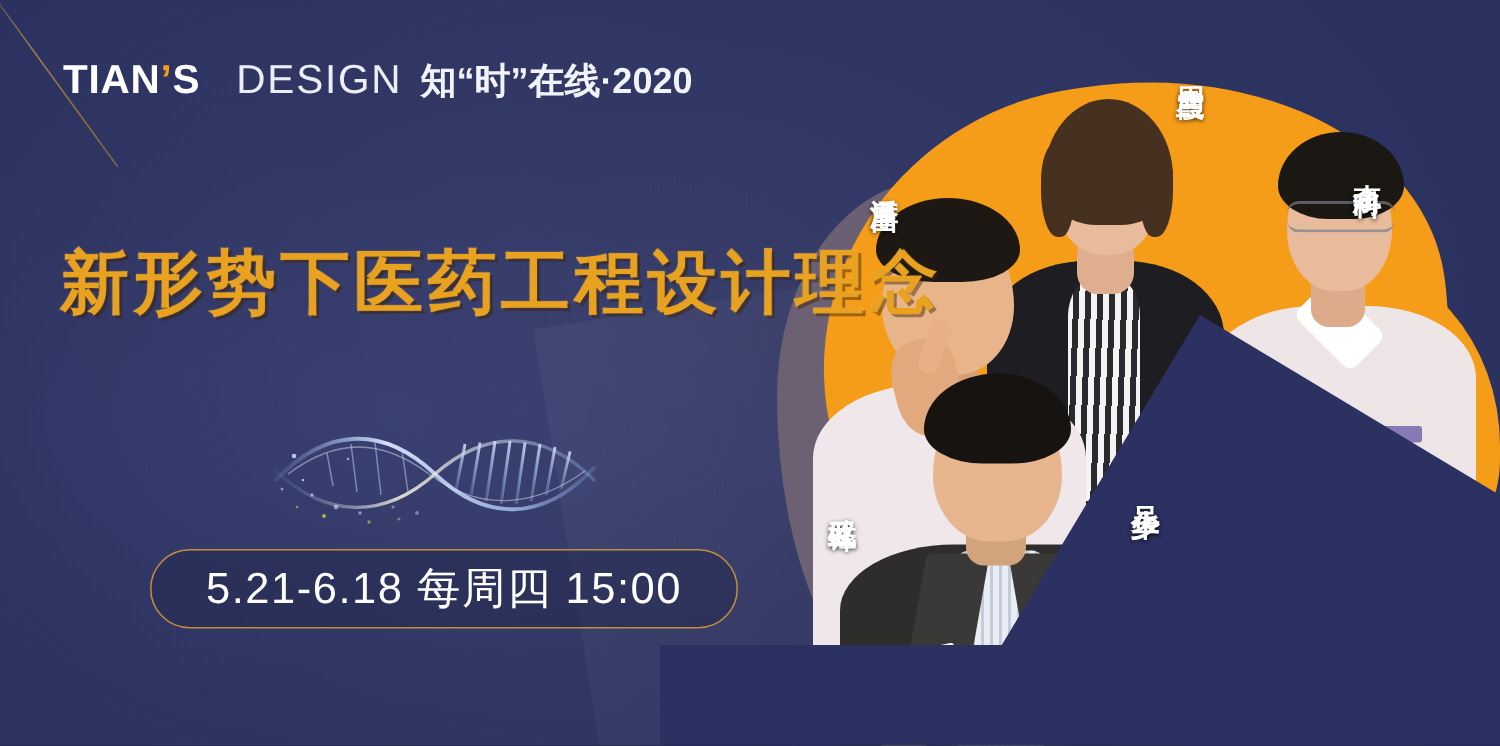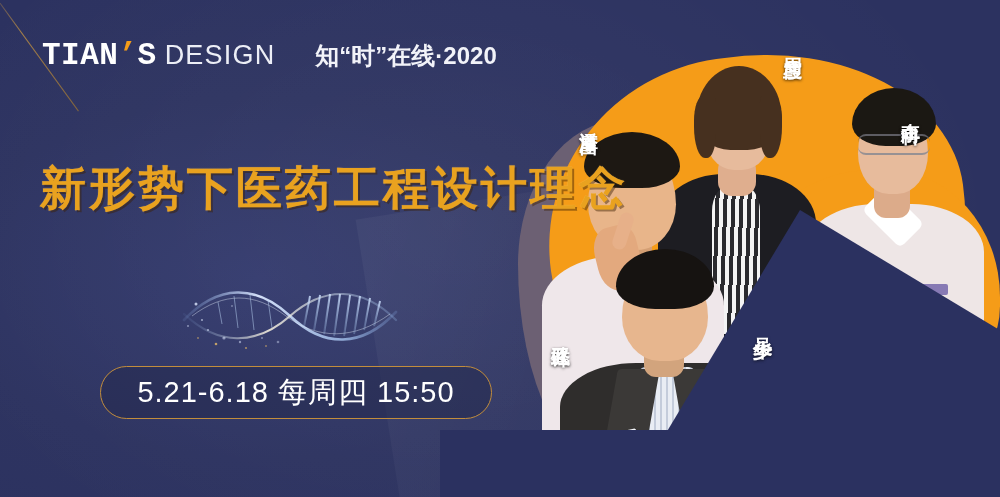--- a/index.html
+++ b/index.html
@@ -152,40 +152,40 @@
     position: absolute;
     left: 42px;
     top: 38px;
     display: flex;
     align-items: baseline;
     gap: 0;
     white-space: nowrap;
   }
   .logo-tians {
     color: #ffffff;
-    font-size: 31px;
+    font-size: 27px;
     font-weight: 700;
     letter-spacing: .5px;
-    font-family: Liberation Mono, monospace;
+    font-family: Liberation Sans, sans-serif;
   }
   .logo-apos { color: #f59c18; font-weight: 700; }
   .logo-design {
     color: #eceef6;
     font-size: 27px;
     font-weight: 300;
     letter-spacing: 1.2px;
-    margin-left: 8px;
+    margin-left: 24px;
     font-family: "Liberation Sans", sans-serif;
   }
   .logo-cn {
     color: #f2f3f9;
     font-size: 24px;
     font-weight: 600;
     letter-spacing: 0px;
-    margin-left: 40px;
+    margin-left: 12px;
     font-family: "Liberation Sans", "DejaVu Sans", sans-serif;
   }
 
   .title-main {
     position: absolute;
     left: 40px;
     top: 158px;
     font-size: 46px;
     font-weight: 700;
     letter-spacing: 3px;
@@ -394,16 +394,16 @@
     </g>
     <g fill="#f0c169">
       <circle cx="38" cy="68" r="1.3" opacity="0.75"></circle>
       <circle cx="68" cy="72" r="1.1" opacity="0.6"></circle>
       <circle cx="88" cy="70" r="1.0" opacity="0.5"></circle>
       <circle cx="20" cy="62" r="0.9" opacity="0.55"></circle>
     </g>
   </svg>
 
   <div class="date-pill">
-    <span class="date-text">5.21-6.18  每周四 15:50</span>
+    <span class="date-text">5.21-6.18  每周四 15:00</span>
   </div>
 
 </div>
 
 </body></html>

